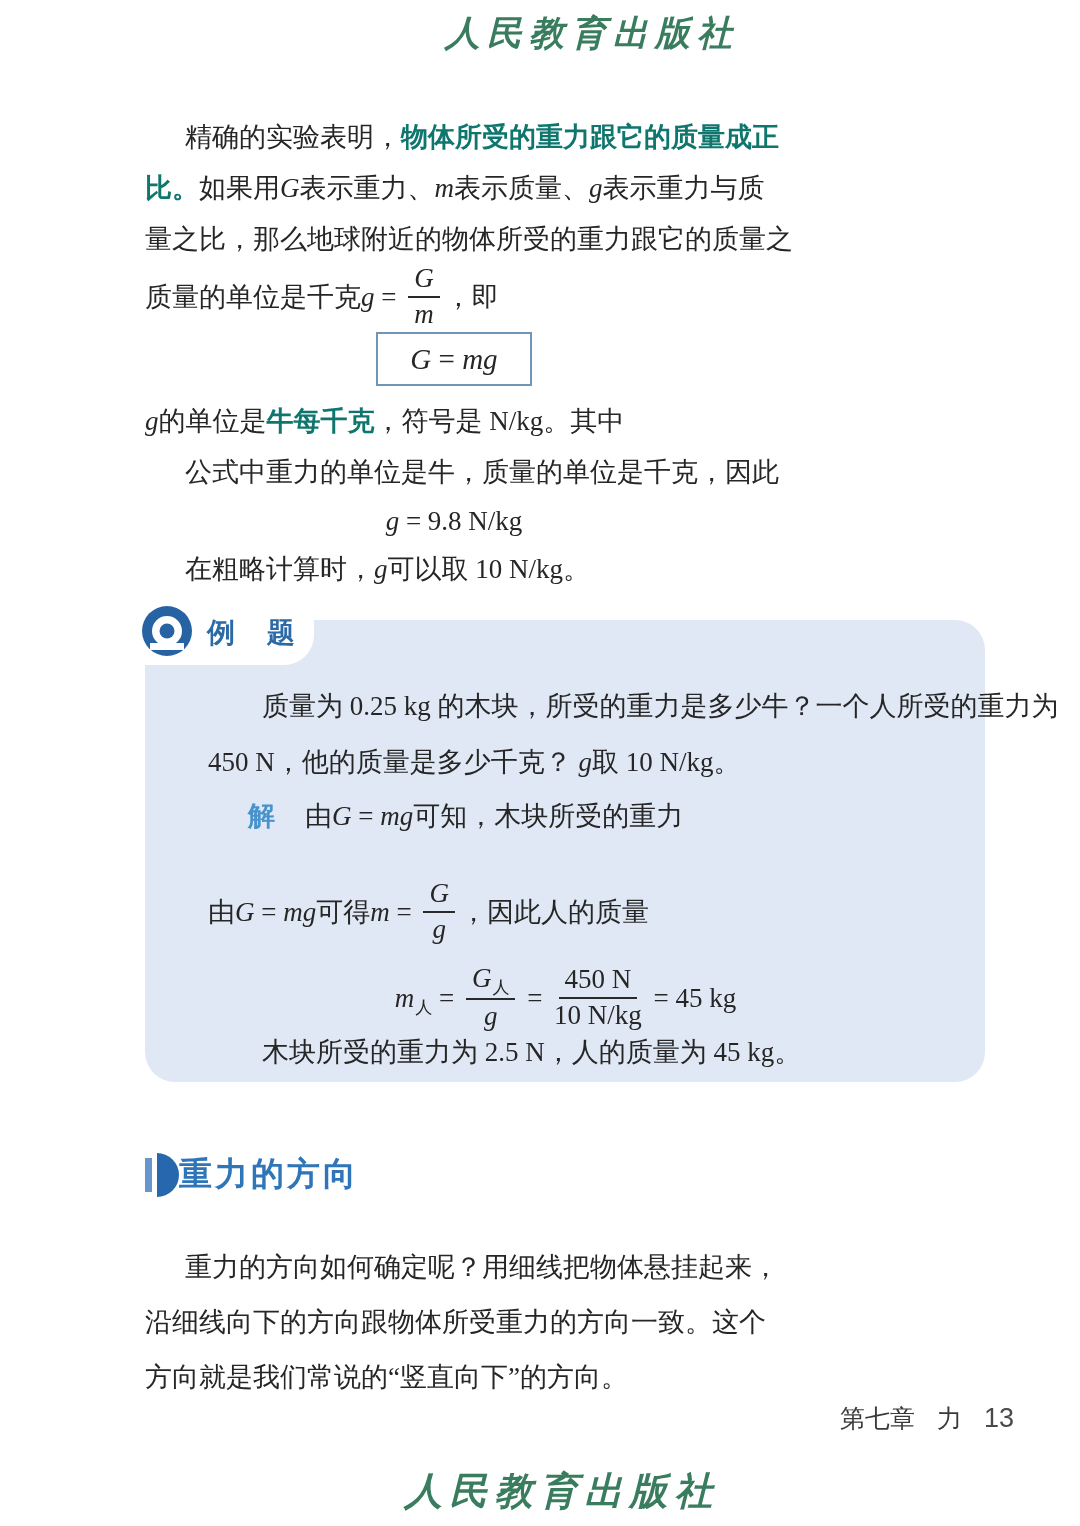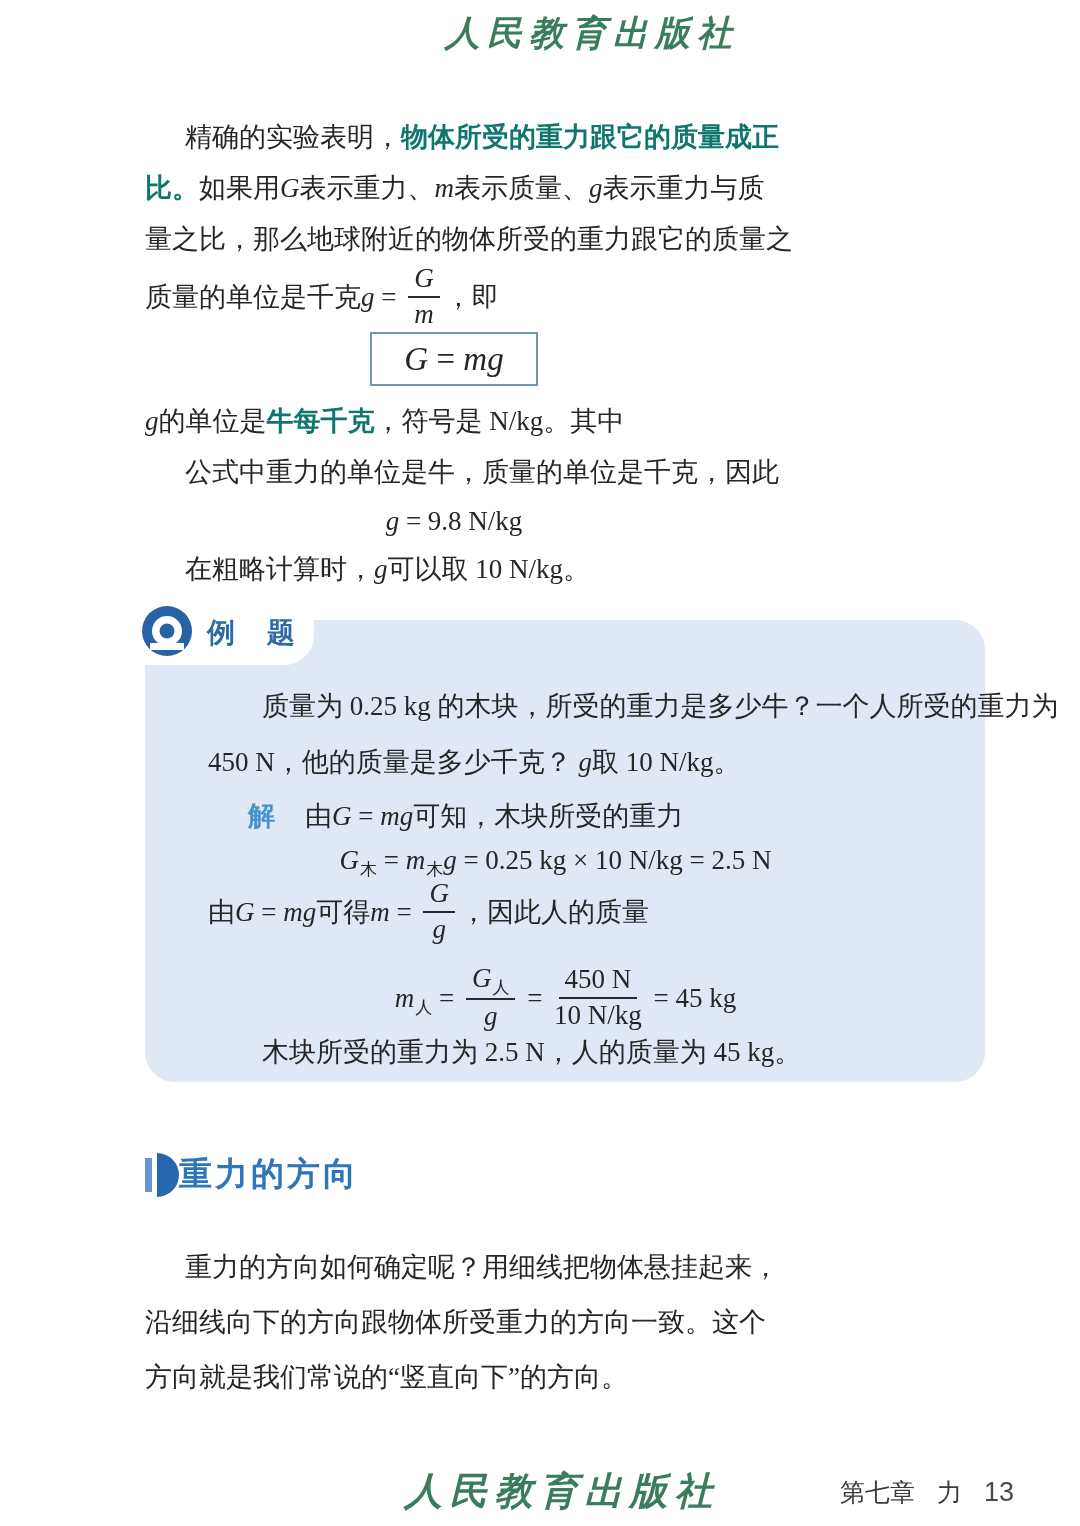--- a/index.html
+++ b/index.html
@@ -34,21 +34,21 @@
 
   
   .frac{display:inline-flex;flex-direction:column;align-items:center;vertical-align:middle;
         position:relative;top:-3px;line-height:1.25;margin:0 5px;}
   .frac .fnum{padding:0 6px 0;border-bottom:2px solid #2a2a2a;}
   .frac .fden{padding-top:0;}
 
   
   .fbox-wrap{position:absolute;left:145px;width:618px;top:332px;text-align:center;}
   .fbox{display:inline-block;border:2px solid #6e96b8;background:#fff;
-        padding:8px 32px;font-size:33px;line-height:34px;}
+        padding:8px 32px;font-size:29px;line-height:34px;}
 
   
   .ex-panel{position:absolute;left:145px;top:620px;width:840px;height:462px;
             background:#dfe8f4;border-radius:30px;}
   .ex-tab{position:absolute;left:-1px;top:-1px;width:170px;height:46px;background:#ffffff;
           border-bottom-right-radius:30px;}
   .ex-icon{position:absolute;left:-4px;top:-15px;width:52px;height:52px;}
   .ex-title{position:absolute;left:62px;top:-6px;font-family:"Liberation Sans","DejaVu Sans",sans-serif;
             font-weight:bold;font-size:28px;color:#2b6aa5;letter-spacing:12px;white-space:nowrap;}
   .ex-line{position:absolute;left:20px;right:12px;font-size:27px;height:48px;line-height:48px;white-space:nowrap;margin-left:43px;}
@@ -63,21 +63,21 @@
   
   .sec-head{position:absolute;left:145px;top:1152px;display:flex;}
   .sec-icon{width:34px;height:46px;flex:none;}
   .sec-title{font-family:"Liberation Sans","DejaVu Sans",sans-serif;font-weight:bold;
              font-size:33px;color:#2e76b8;letter-spacing:3px;}
 
   
   .dir-para .line{height:55px;line-height:55px;}
 
   
-  .footer{position:absolute;top:1476px;left:840px;display:flex;align-items:baseline;gap:22px;
+  .footer{position:absolute;top:1402px;left:840px;display:flex;align-items:baseline;gap:22px;
           font-size:25px;color:#3a3a3a;text-align:right;}
   .footer .pgnum{font-family:"Liberation Sans","DejaVu Sans",sans-serif;font-size:27px;color:#4a4a4a;}
 </style>
 </head>
 <body>
 
 <div class="page">
 
 
   <div class="logo top">人民教育出版社</div>
@@ -109,21 +109,20 @@
       <circle cx="0" cy="0" r="25" fill="#2763a3"></circle>
       <circle cx="0" cy="0" r="15" fill="#ffffff"></circle>
       <circle cx="0" cy="0" r="7.5" fill="#2763a3"></circle>
       <rect x="-17" y="12" width="34" height="7" fill="#ffffff"></rect>
     </svg>
     <div class="ex-title">例 题</div>
 
     <div class="ex-line ex-l1"><span>质量为 0.25 kg 的木块，所受的重力是多少牛？一个人所受的重力为</span></div>
     <div class="ex-line ex-l2"><span>450 N，他的质量是多少千克？ </span><span class="r-i">g</span><span>取 10 N/kg。</span></div>
     <div class="ex-line ex-l3"><span class="r-solve">解</span><span class="r-sp">由</span><span class="r-i">G</span><span> = </span><span class="r-i">mg</span><span>可知，木块所受的重力</span></div>
-    <div class="ex-line ex-l4"><span class="r-i">G</span><span class="r-sub">木</span><span> = </span><span class="r-i">m</span><span class="r-sub">木</span><span class="r-i">g</span><span> = 0.25 kg × 10 N/kg = 2.5 N</span></div>
     <div class="ex-line ex-l5"><span>由</span><span class="r-i">G</span><span> = </span><span class="r-i">mg</span><span>可得</span><span class="r-i">m</span><span> = </span><span class="frac">
           <span class="fnum"><span class="r-i">G</span></span>
           <span class="fden"><span class="r-i">g</span></span>
         </span><span>，因此人的质量</span></div>
     <div class="ex-line ex-l6"><span class="r-i">m</span><span class="r-sub">人</span><span> = </span><span class="frac">
           <span class="fnum"><span class="r-i">G</span><span class="r-sub">人</span></span>
           <span class="fden"><span class="r-i">g</span></span>
         </span><span> = </span><span class="frac">
           <span class="fnum"><span>450 N</span></span>
           <span class="fden"><span>10 N/kg</span></span>

